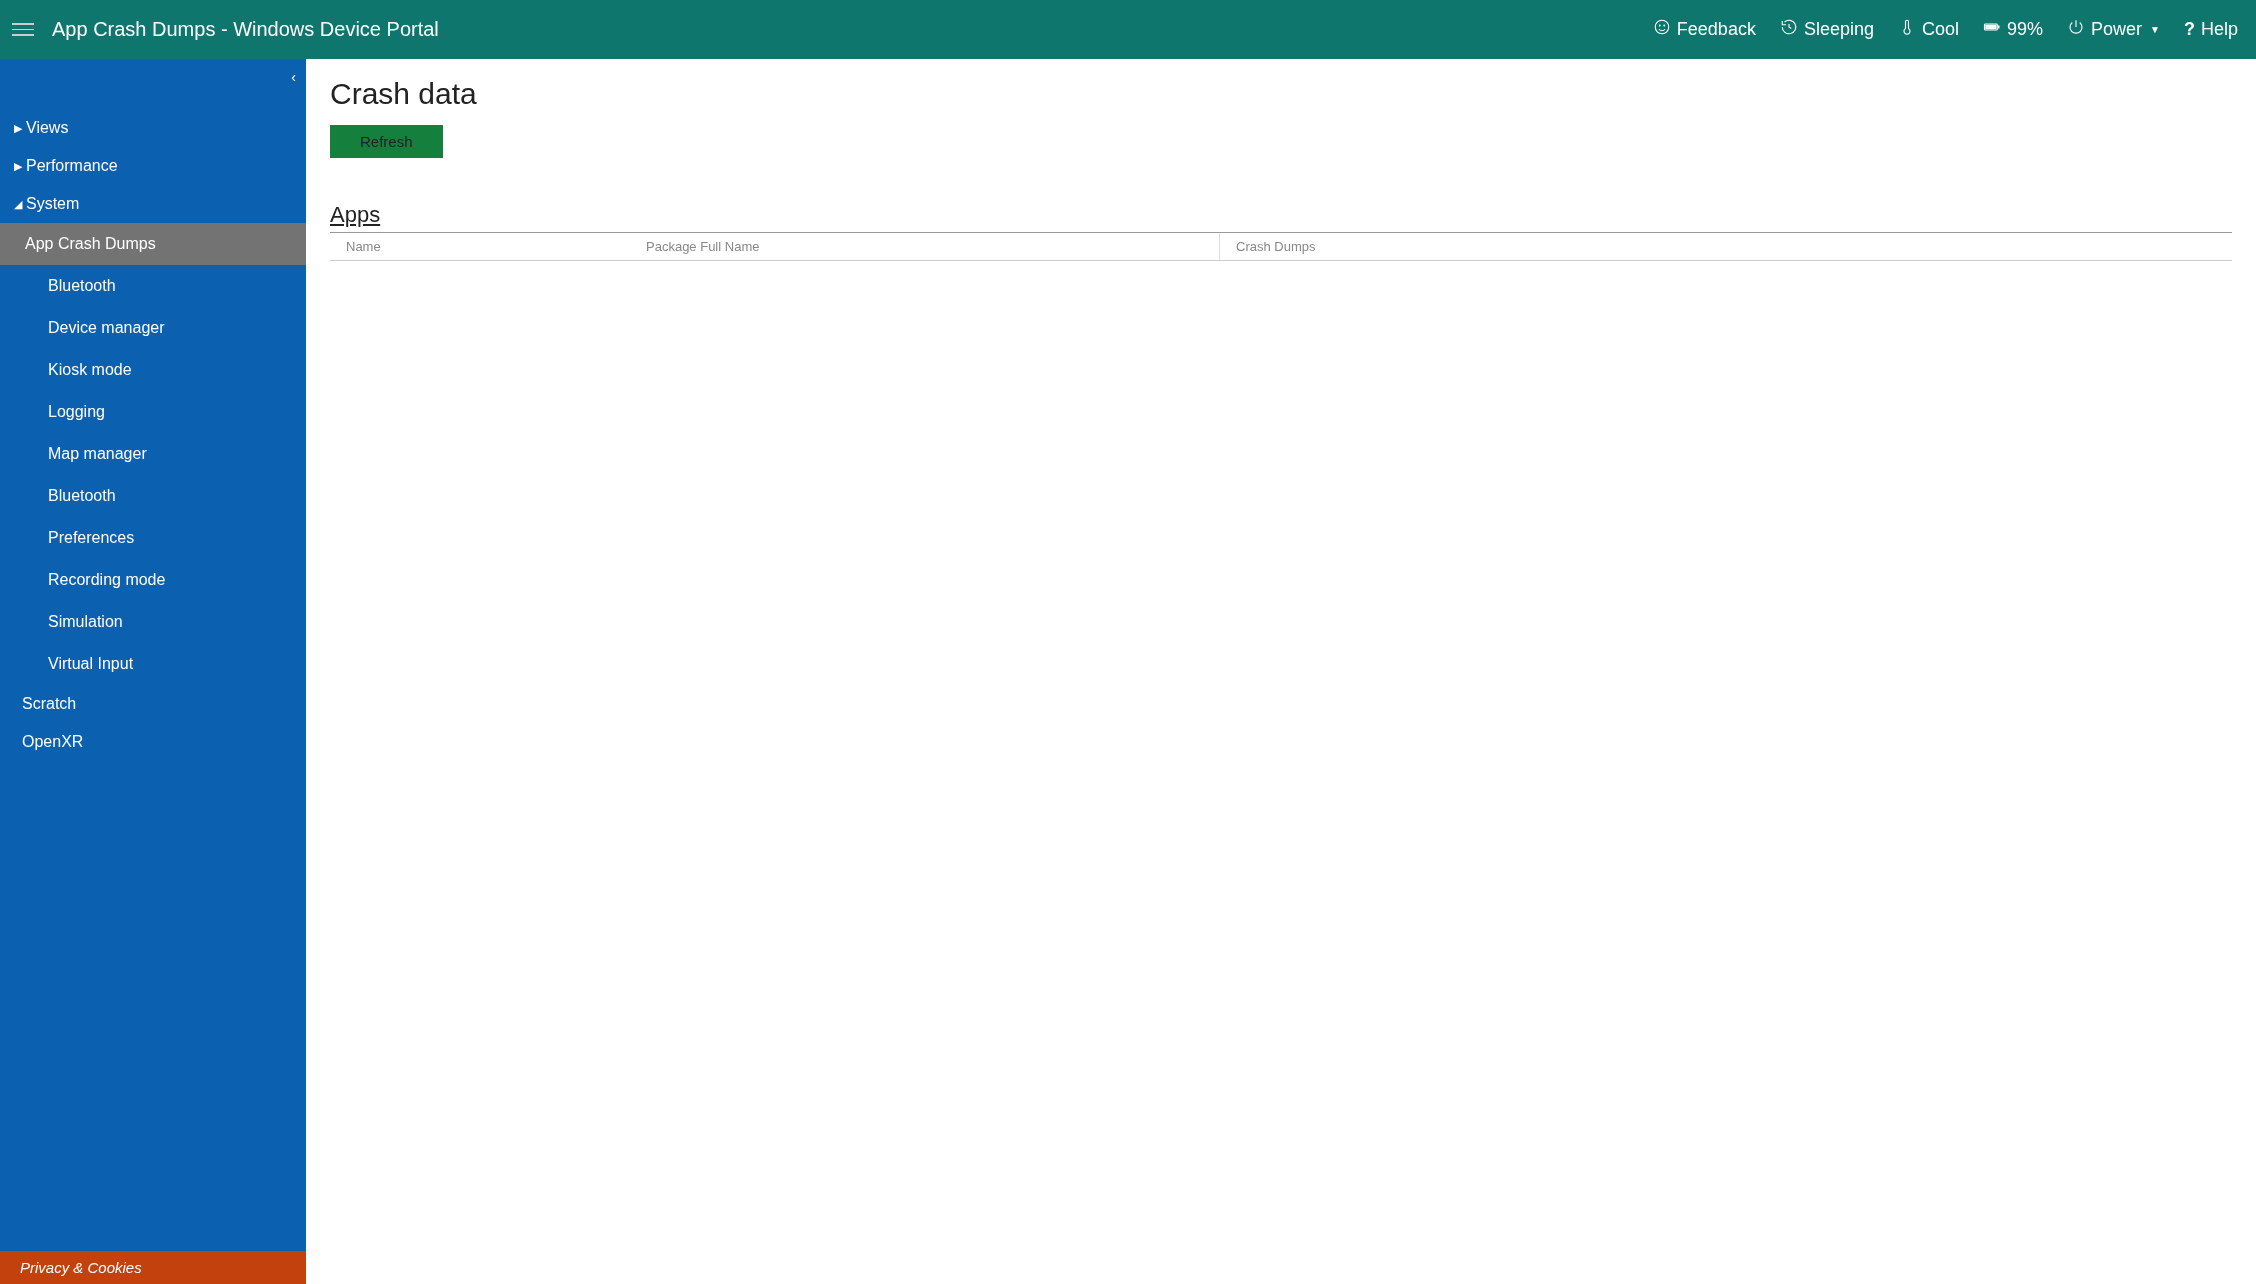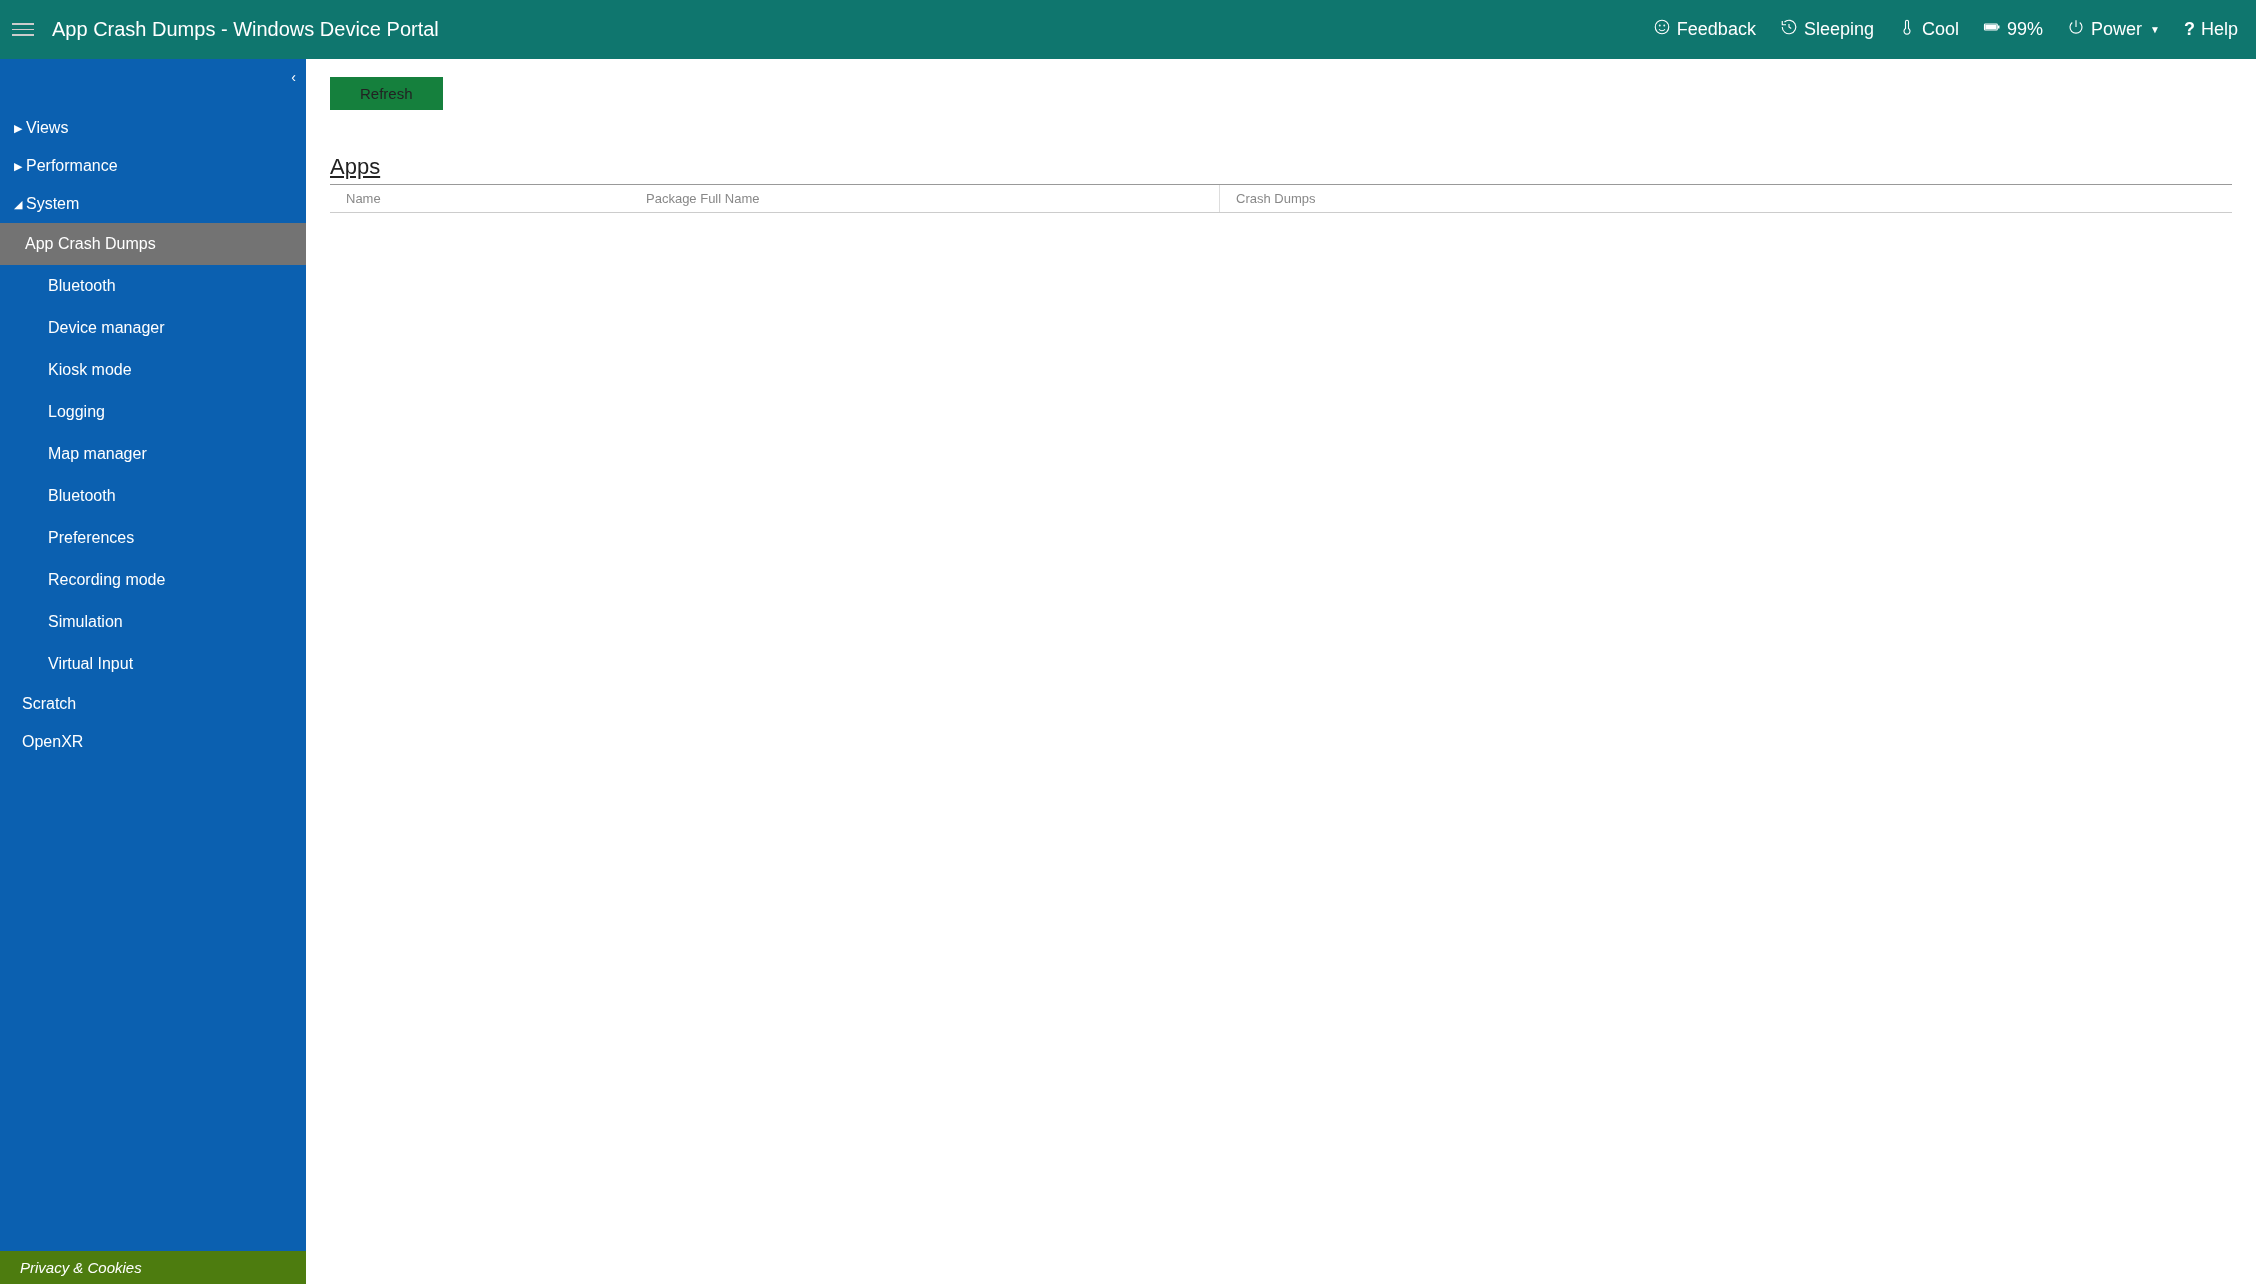--- a/index.html
+++ b/index.html
@@ -113,21 +113,21 @@
     }
     .nav-sub.active {
       background: #737373;
       padding-left: 25px;
     }
     .nav-leaf {
       padding: 10px 22px;
       cursor: pointer;
     }
     .sidebar-footer {
-      background: #4d7c0f;
+      background: #c2410c;
       color: #fff;
       font-style: italic;
       font-size: 15px;
       padding: 8px 20px;
     }
     .main {
       flex: 1;
       padding: 18px 24px;
       position: relative;
       overflow-y: scroll;
@@ -285,20 +285,21 @@
       <div class="nav-sub">Recording mode</div>
       <div class="nav-sub">Simulation</div>
       <div class="nav-sub">Virtual Input</div>
       <div class="nav-leaf">Scratch</div>
       <div class="nav-leaf">OpenXR</div>
     </div>
     <div class="sidebar-footer">Privacy &amp; Cookies</div>
   </div>
 
   <div class="main">
+    <h1>Crash data</h1>
     <button class="refresh-btn">Refresh</button>
     <h2>Apps</h2>
     <div class="apps-table">
       <div class="apps-header">
         <div class="col col-name">Name</div>
         <div class="col col-package">Package Full Name</div>
         <div class="col col-crash">Crash Dumps</div>
       </div>
     </div>
   </div>

